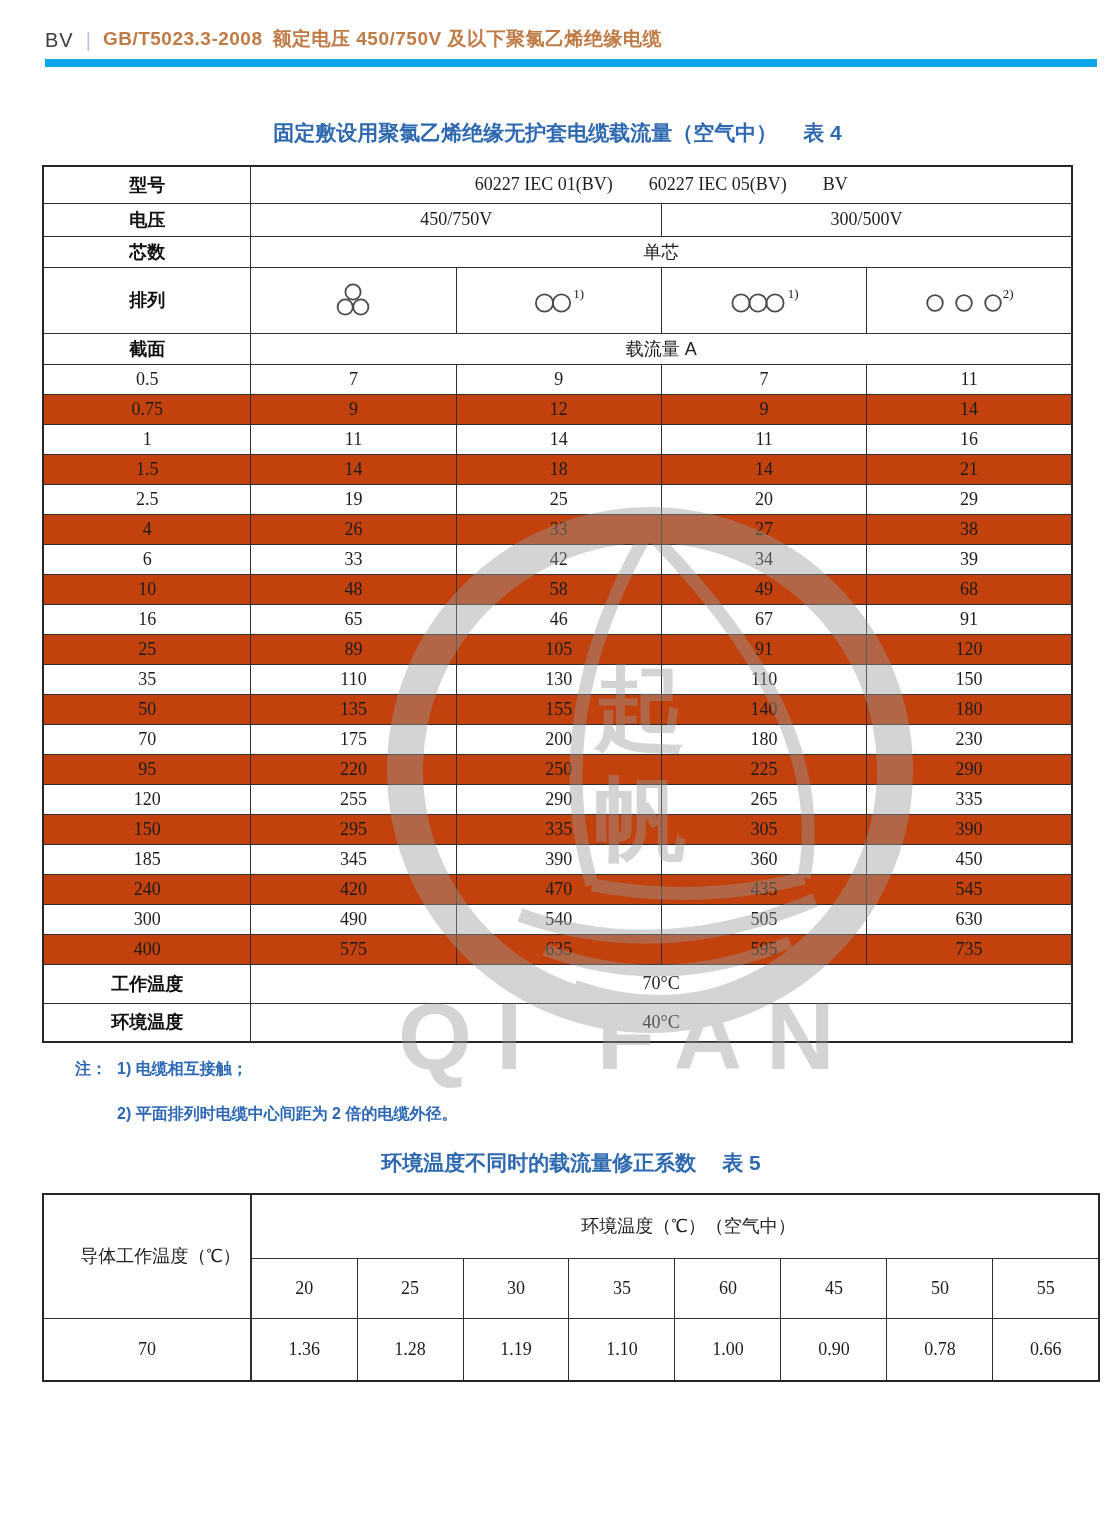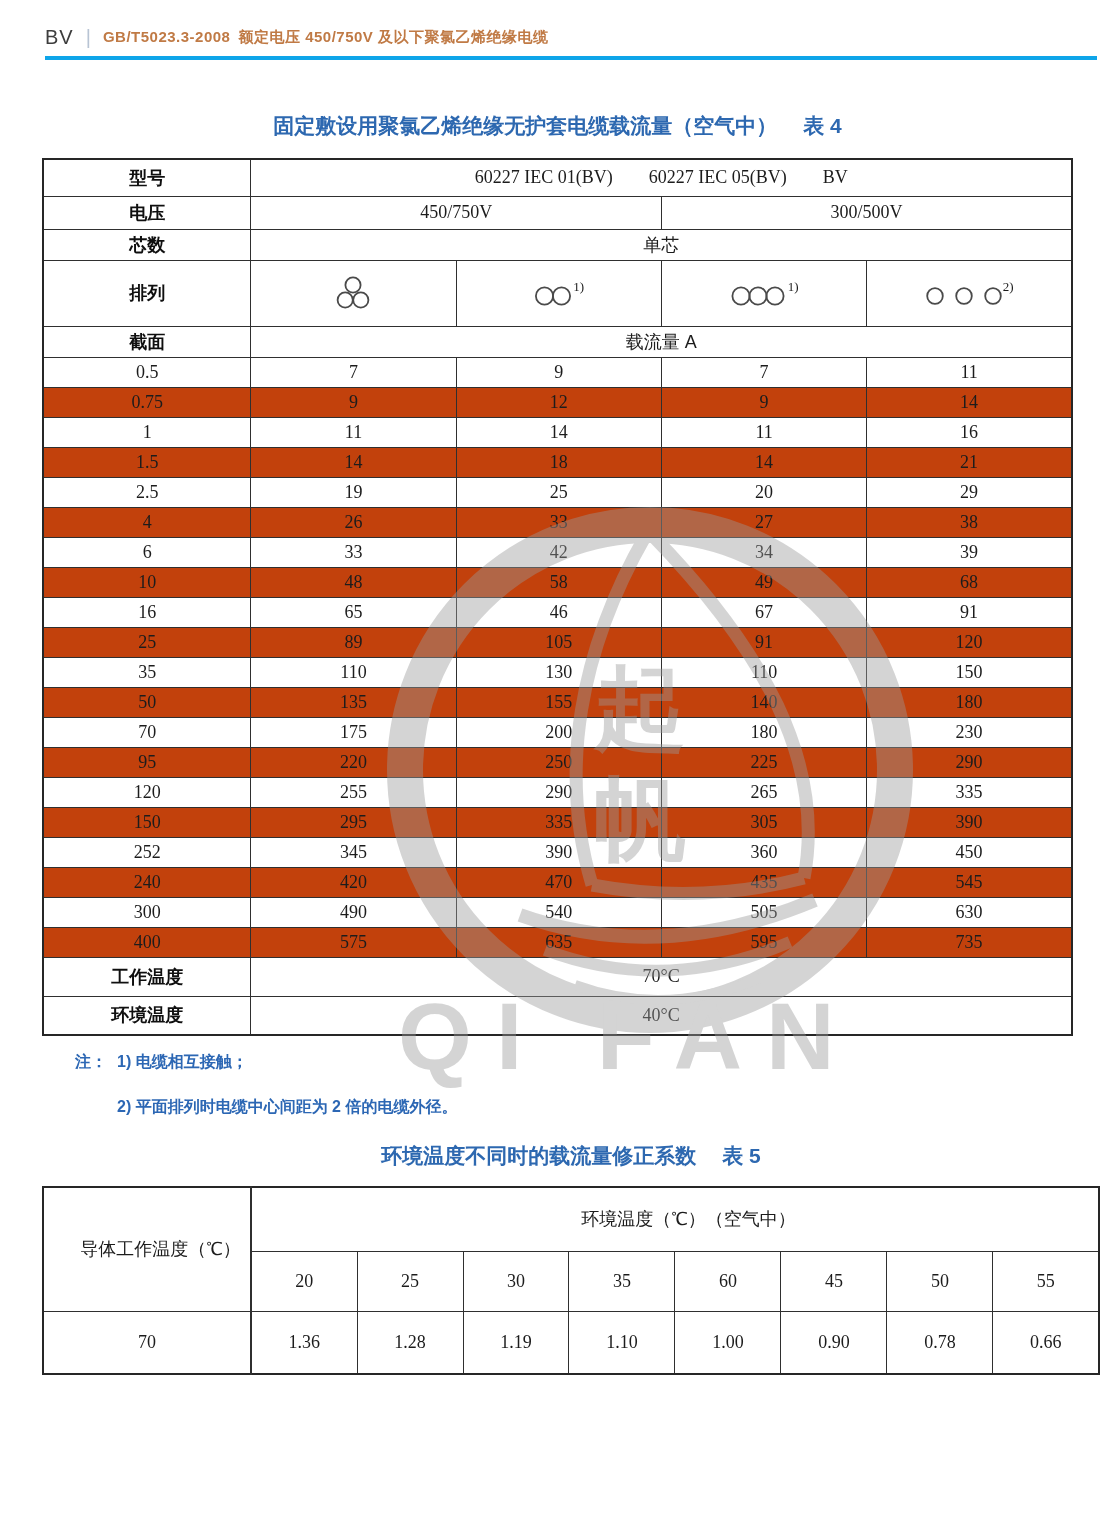--- a/index.html
+++ b/index.html
@@ -8,26 +8,26 @@
     width:1107px; height:1531px;
     position:relative; overflow:hidden;
     font-family:"Liberation Sans", sans-serif;
     color:#1c1c1c;
   }
 
   
   .page-header {
     margin:26px 10px 0 45px;
     padding-bottom:7px;
-    border-bottom:4px solid #0ea5e9;
-    display:flex; align-items:center; gap:12px;
+    border-bottom:8px solid #0ea5e9;
+    display:flex; align-items:flex-end; gap:12px;
   }
   .hdr-bv   { font-size:20px; color:#3d3d3d; letter-spacing:1px; }
   .hdr-sep  { color:#b8c4d4; font-size:20px; font-weight:200; }
-  .hdr-std  { font-size:15px; font-weight:bold; color:#c07a45; letter-spacing:0.5px; }
+  .hdr-std  { font-size:19px; font-weight:bold; color:#c07a45; letter-spacing:0.5px; }
 
   
   .doc-title {
     width:1031px; margin:52px 0 16px 42px;
     text-align:center; font-size:21px; font-weight:bold; color:#2d68b0;
   }
   .doc-title .tno { margin-left:26px; }
   .doc-title2 { width:1058px; margin:16px 0 0 42px; }
 
   
@@ -268,21 +268,21 @@
         <td class="ser">335</td>
       </tr>
       <tr class="r-data shaded">
         <td class="ser">150</td>
         <td class="ser">295</td>
         <td class="ser">335</td>
         <td class="ser">305</td>
         <td class="ser">390</td>
       </tr>
       <tr class="r-data">
-        <td class="ser">252</td>
+        <td class="ser">185</td>
         <td class="ser">345</td>
         <td class="ser">390</td>
         <td class="ser">360</td>
         <td class="ser">450</td>
       </tr>
       <tr class="r-data shaded">
         <td class="ser">240</td>
         <td class="ser">420</td>
         <td class="ser">470</td>
         <td class="ser">435</td>

